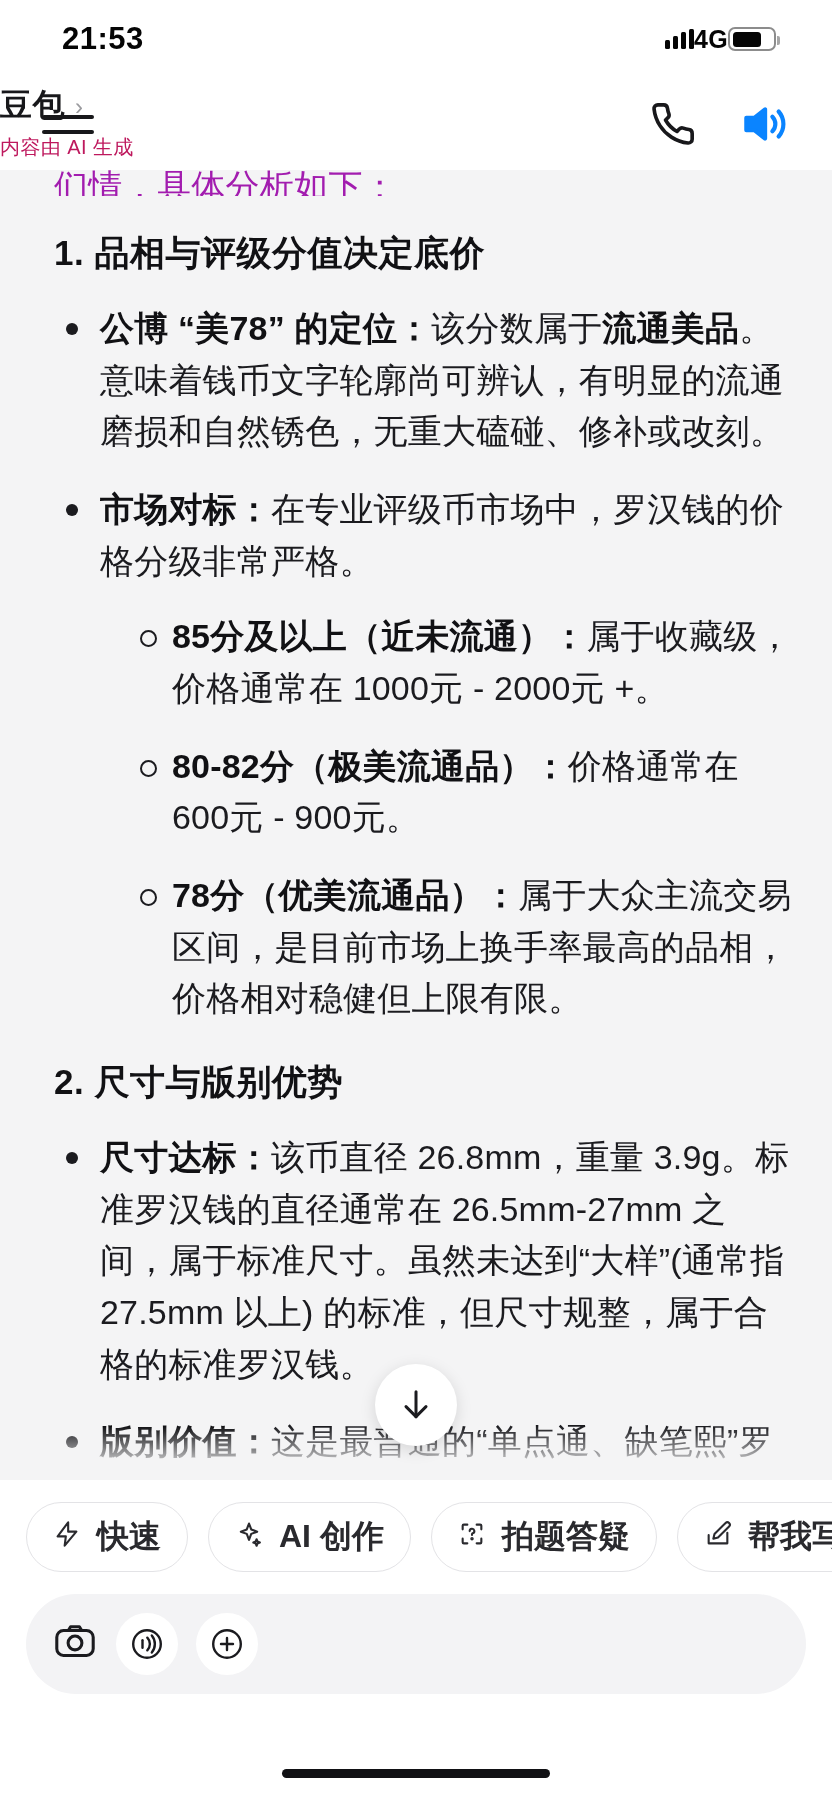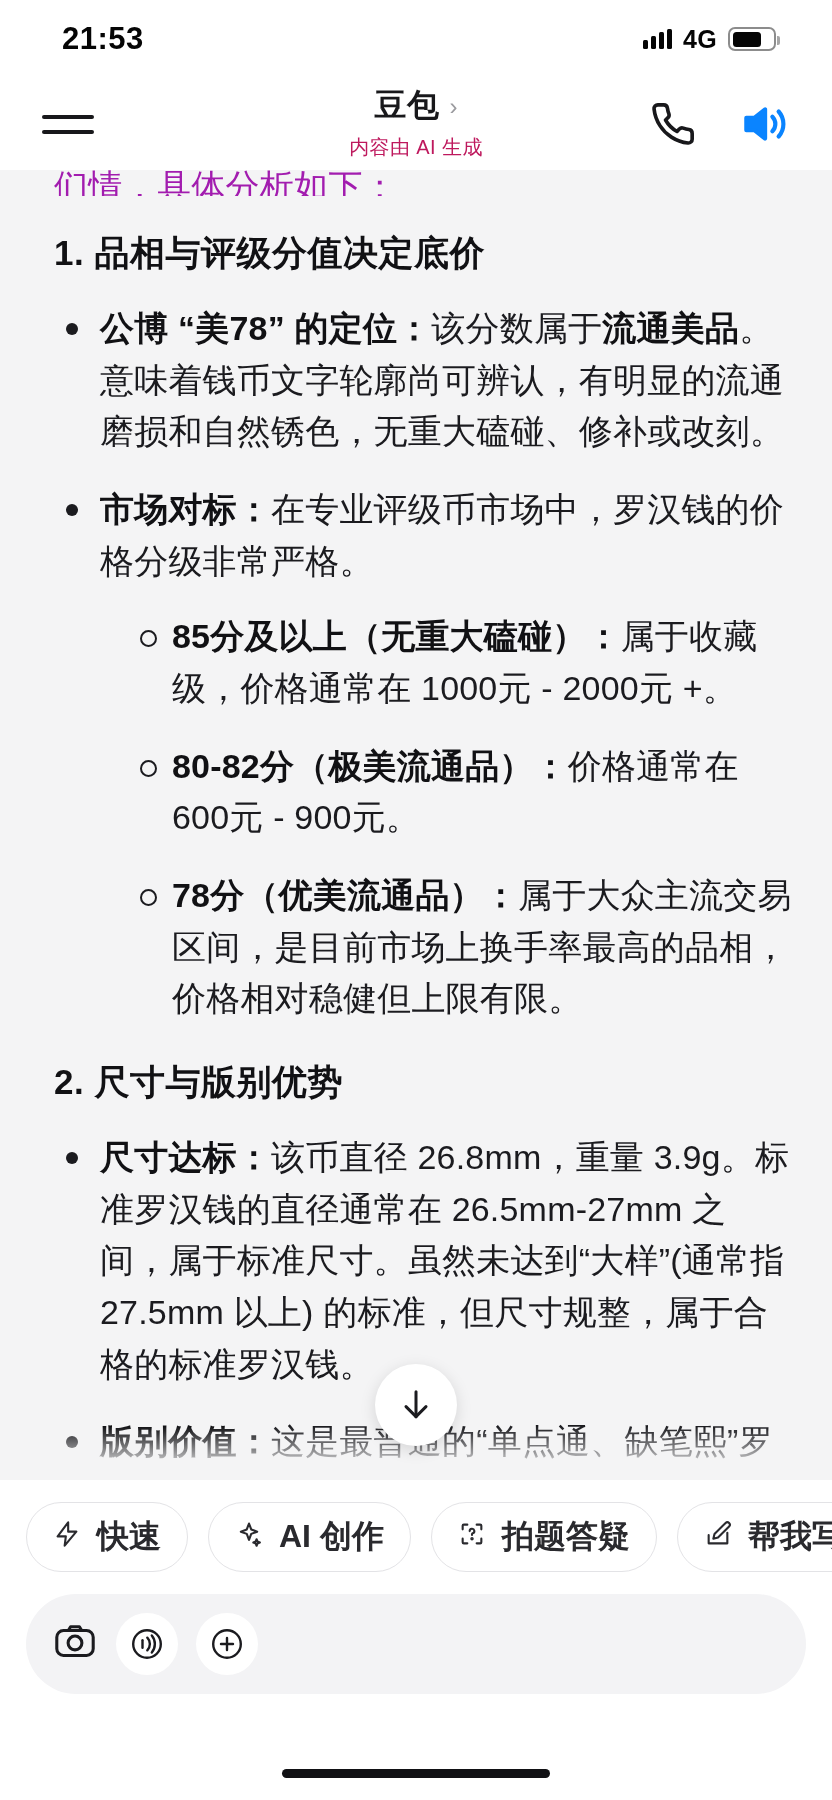--- a/index.html
+++ b/index.html
@@ -12,21 +12,21 @@
   }
   .phone { position:relative; width:832px; height:1800px; background:#f4f4f5; }
 
   
   .statusbar {
     height:78px; background:#ffffff;
     display:flex; align-items:center; justify-content:space-between;
     padding:0 56px 0 62px;
   }
   .status-time { font-size:31px; font-weight:600; color:#050505; letter-spacing:0.5px; }
-  .status-right { display:flex; align-items:center; gap:11px; }
+  .status-right { display:flex; align-items:center; }
   .signal-bars { display:flex; align-items:flex-end; gap:3px; height:20px; }
   .signal-bars i { display:block; width:5px; background:#050505; border-radius:1.5px; }
   .signal-bars i:nth-child(1){height:9px;}
   .signal-bars i:nth-child(2){height:13px;}
   .signal-bars i:nth-child(3){height:17px;}
   .signal-bars i:nth-child(4){height:20px;}
   .net-label { font-size:25px; font-weight:600; color:#050505; letter-spacing:0.3px; }
   .battery {
     width:48px; height:24px; border:2.5px solid rgba(0,0,0,.45);
     border-radius:7px; position:relative; display:flex; align-items:center; padding:2.5px;
@@ -39,21 +39,21 @@
 
   
   .navbar {
     height:92px; background:#ffffff; position:relative;
     display:flex; align-items:center; padding:0 42px;
   }
   .hamburger { width:52px; display:flex; flex-direction:column; gap:11px; cursor:pointer; }
   .hamburger span { display:block; height:4px; background:#18181b; border-radius:2px; }
   .nav-center {
     position:absolute; left:0; right:0; top:6px;
-    display:flex; flex-direction:column; align-items:center; pointer-events:none;
+    display:flex; flex-direction:column; pointer-events:none;
   }
   .nav-title-row { display:flex; align-items:center; gap:10px; }
   .nav-title { font-size:32px; font-weight:700; color:#18181b; letter-spacing:.5px; }
   .nav-chevron { font-size:24px; color:#9b9b9f; transform:translateY(1px); }
   .nav-sub { font-size:20px; color:#be185d; margin-top:6px; letter-spacing:.4px; }
   .nav-actions { margin-left:auto; display:flex; align-items:center; gap:36px; }
   .icon-btn { width:54px; height:54px; display:flex; align-items:center; justify-content:center; cursor:pointer; }
 
   
   .content {
@@ -197,21 +197,21 @@
 
       <h3 class="sec">1. 品相与评级分值决定底价</h3>
       <ul class="lv1">
         <li>
           <b>公博 “美78” 的定位：</b><span>该分数属于</span><b>流通美品</b><span>。意味着钱币文字轮廓尚可辨认，有明显的流通磨损和自然锈色，无重大磕碰、修补或改刻。</span>
         </li>
         <li>
           <b>市场对标：</b><span>在专业评级币市场中，罗汉钱的价格分级非常严格。</span>
           <ul class="lv2">
             <li>
-              <b>85分及以上（无重大磕碰）：</b><span>属于收藏级，价格通常在 1000元 - 2000元 +。</span>
+              <b>85分及以上（近未流通）：</b><span>属于收藏级，价格通常在 1000元 - 2000元 +。</span>
             </li>
             <li>
               <b>80-82分（极美流通品）：</b><span>价格通常在 600元 - 900元。</span>
             </li>
             <li>
               <b>78分（优美流通品）：</b><span>属于大众主流交易区间，是目前市场上换手率最高的品相，价格相对稳健但上限有限。</span>
             </li>
           </ul>
         </li>
       </ul>

